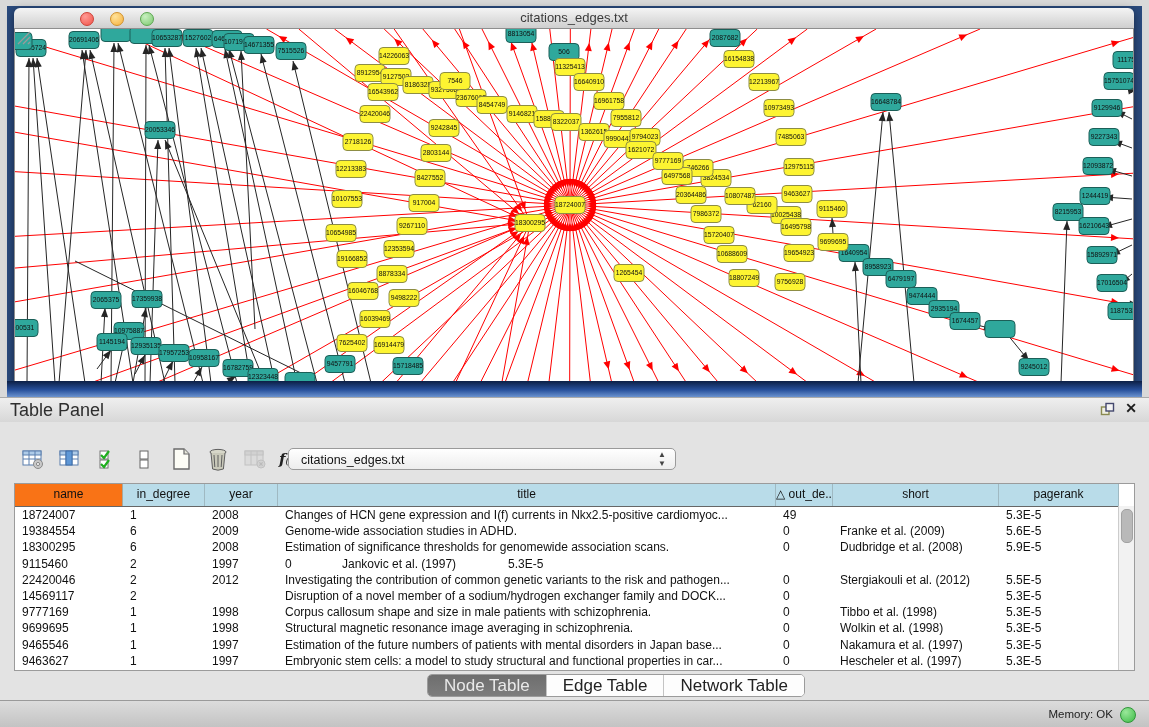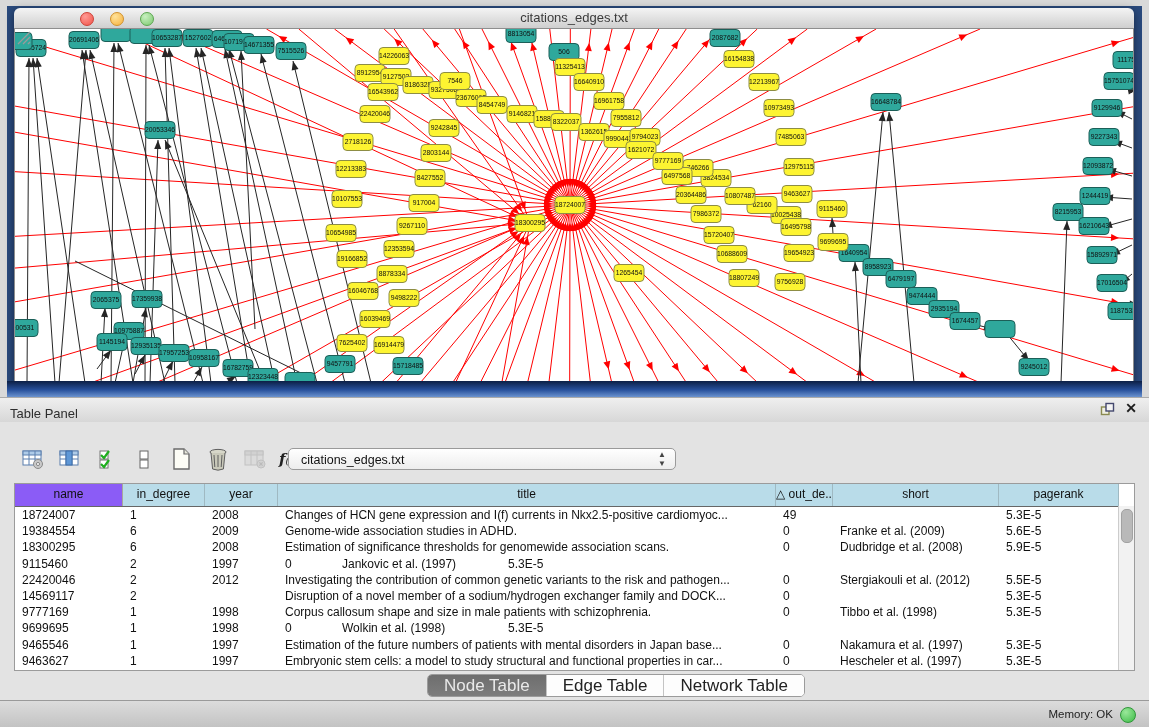--- a/index.html
+++ b/index.html
@@ -15,38 +15,38 @@
   .tl{position:absolute;top:4px;width:12px;height:12px;border-radius:50%;display:inline-block;}
   .tl.red{left:66px;background:radial-gradient(circle at 35% 30%,#ff9a94,#f1544a);border:1px solid #ce4037;}
   .tl.yellow{left:96px;background:radial-gradient(circle at 35% 30%,#ffe29a,#f6b23e);border:1px solid #d1912c;}
   .tl.green{left:126px;background:radial-gradient(circle at 35% 30%,#c8f0c0,#7cc96f);border:1px solid #5ba64f;}
   .wtitle{text-align:center;font-size:13px;line-height:20px;color:#3a3a3a;}
   .canvas{position:relative;width:1118px;height:354px;background:#fff;overflow:hidden;border-left:1px solid #8e8e8e;border-right:1px solid #8e8e8e;}
   .canvas svg{position:absolute;left:0;top:0;}
   
   .panel-header{position:absolute;left:0;top:397px;width:1149px;height:24px;
     background:linear-gradient(#efefef,#d7d7d7);border-top:1px solid #aaa;border-bottom:1px solid #a6a6a6;}
-  .panel-title{position:absolute;left:10px;top:8px;font-size:13px;color:#2e2e2e;}
+  .panel-title{position:absolute;left:10px;top:2px;font-size:18px;color:#2e2e2e;}
   .float-icon{position:absolute;right:34px;top:4px;width:15px;height:15px;}
   .close-icon{position:absolute;right:12px;top:2px;font-size:14px;font-weight:bold;color:#1c1c1c;cursor:default;}
   .panel-body{position:absolute;left:0;top:422px;width:1149px;height:278px;background:#e3e3e3;}
   .toolbar{position:absolute;left:18px;top:22px;height:30px;display:flex;align-items:center;}
   .tbtn{width:30px;height:28px;display:flex;align-items:center;justify-content:center;margin-right:7px;}
   .tbtn.dis{opacity:.45;}
   .fx{font-family:"DejaVu Serif",serif;font-style:italic;font-weight:bold;font-size:15px;color:#222;margin:0 6px 0 2px;}
   .fx small{font-size:9.5px;font-weight:normal;}
   .combo{position:absolute;left:288px;top:26px;width:388px;height:22px;border:1px solid #9a9a9a;border-radius:5px;
     background:linear-gradient(#ffffff,#ededed);font-size:12.5px;color:#111;line-height:22px;padding-left:12px;box-sizing:border-box;}
   .combo .arrows{position:absolute;right:9px;top:1px;font-size:8px;line-height:9px;color:#444;text-align:center;}
   
   .tblwrap{position:absolute;left:14px;top:61px;width:1121px;height:188px;background:#fff;border:1px solid #9b9b9b;box-sizing:border-box;}
   .thead{display:flex;height:22px;border-bottom:1px solid #666;}
   .th{box-sizing:border-box;border-right:1px solid #9fb9c2;background:#b9dce9;font-size:12px;color:#111;
       text-align:center;line-height:21px;overflow:hidden;white-space:nowrap;}
-  .th.name{background:#8b5cf6;border-right:1px solid #a8a89c;}
+  .th.name{background:#f97316;border-right:1px solid #a8a89c;}
   .trow{display:flex;height:16.2px;font-size:12px;color:#111;}
   .td{box-sizing:border-box;padding-left:7px;overflow:hidden;white-space:nowrap;line-height:16.2px;}
   .vscroll{position:absolute;right:0;top:22px;width:15px;height:164px;background:#f2f2f2;border-left:1px solid #ccc;}
   .vthumb{position:absolute;left:2px;top:3px;width:10px;height:32px;border-radius:5px;background:#b9b9b9;border:1px solid #a2a2a2;}
   
   .tabs{position:absolute;left:427px;top:252px;height:21px;display:flex;border:1px solid #9b9b9b;border-radius:5px;overflow:hidden;background:#fdfdfd;}
   .tab{padding:0 16px;font-size:17px;line-height:21px;color:#222;background:#fdfdfd;border-right:1px solid #c4c4c4;}
   .tab:last-child{border-right:none;}
   .tab.active{background:linear-gradient(#6e6e6e,#7d7d7d);color:#e9e9e9;}
   
@@ -711,20 +711,21 @@
             <div class="td" style="width: 73px;">1998</div>
             <div class="td" style="width: 498px;">Corpus callosum shape and size in male patients with schizophrenia.</div>
             <div class="td" style="width: 57px;">0</div>
             <div class="td" style="width: 166px;">Tibbo et al. (1998)</div>
             <div class="td" style="width: 120px;">5.3E-5</div>
           </div>
           <div class="trow">
             <div class="td" style="width: 108px;">9699695</div>
             <div class="td" style="width: 82px;">1</div>
             <div class="td" style="width: 73px;">1998</div>
+            <div class="td" style="width: 498px;">Structural magnetic resonance image averaging in schizophrenia.</div>
             <div class="td" style="width: 57px;">0</div>
             <div class="td" style="width: 166px;">Wolkin et al. (1998)</div>
             <div class="td" style="width: 120px;">5.3E-5</div>
           </div>
           <div class="trow">
             <div class="td" style="width: 108px;">9465546</div>
             <div class="td" style="width: 82px;">1</div>
             <div class="td" style="width: 73px;">1997</div>
             <div class="td" style="width: 498px;">Estimation of the future numbers of patients with mental disorders in Japan base...</div>
             <div class="td" style="width: 57px;">0</div>

